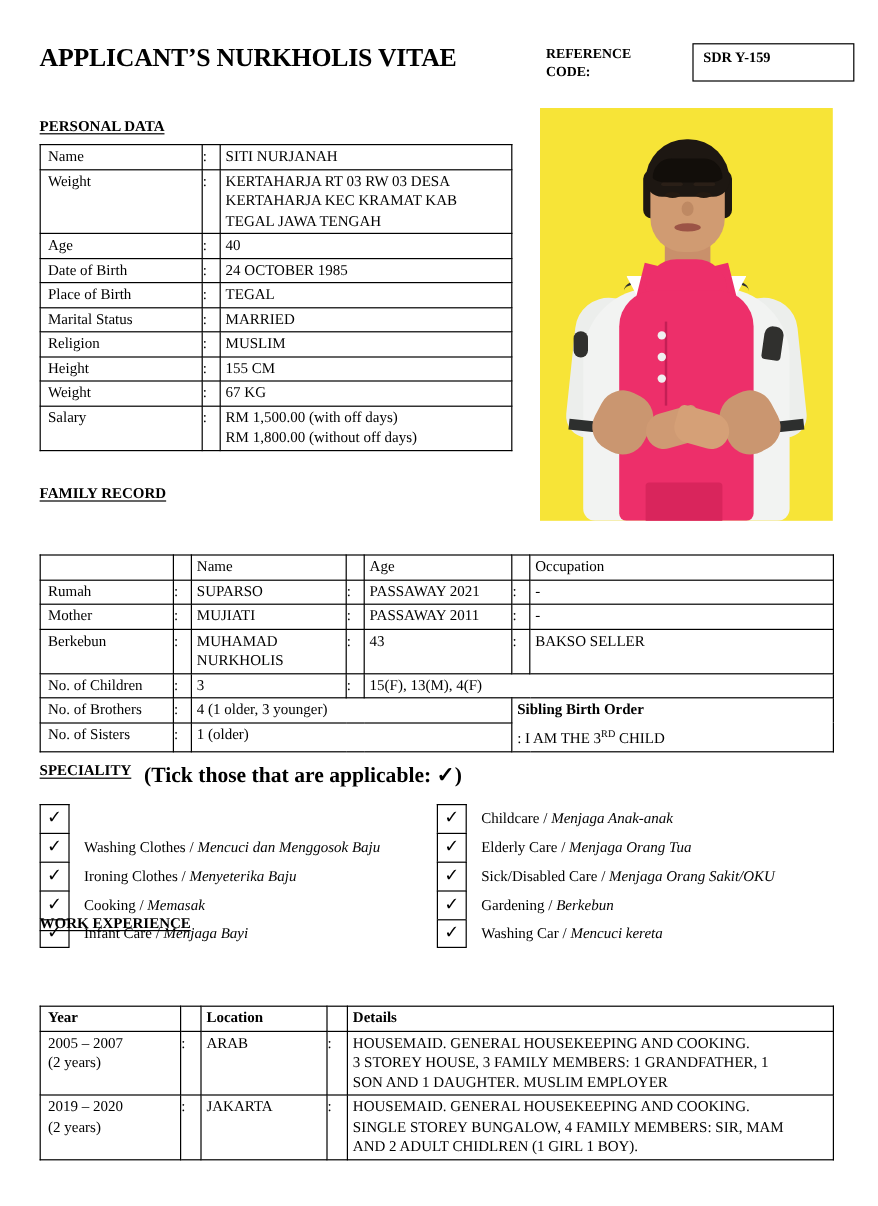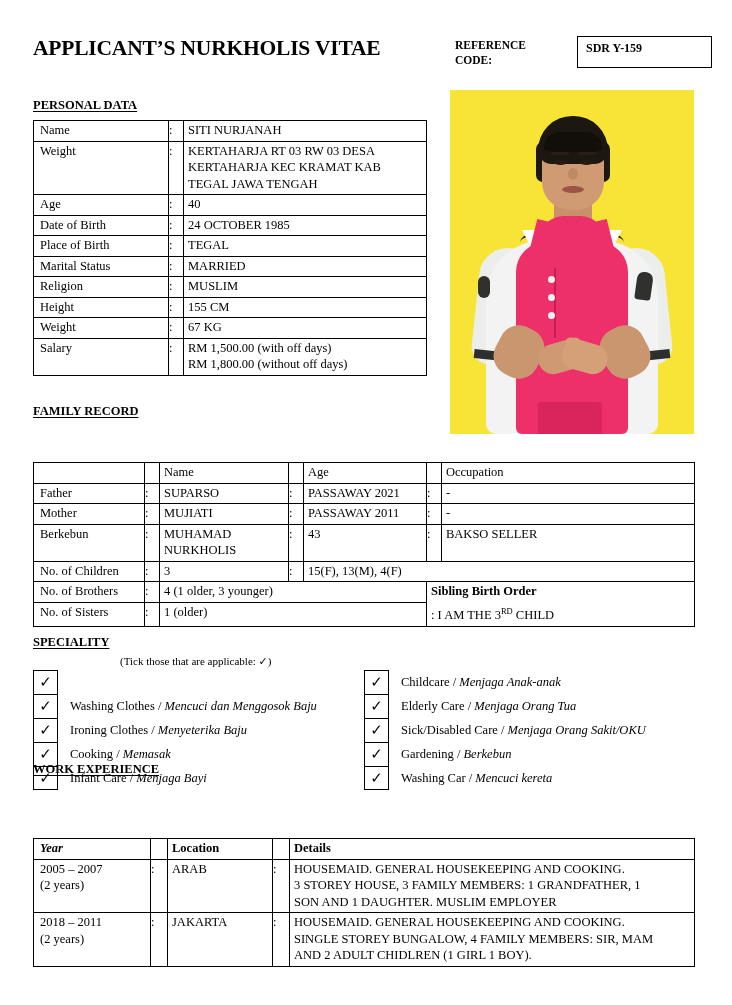--- a/index.html
+++ b/index.html
@@ -69,23 +69,23 @@
     white-space: nowrap;
   }
   #h-personal { left: 33px; top: 98px; }
   #h-family   { left: 33px; top: 404px; }
   #h-speciality { left: 33px; top: 635px; }
   #h-work     { left: 33px; top: 762px; }
 
   .spec-note {
     position: absolute;
     left: 120px;
-    top: 655px;
-    font-size: 11px;
-    font-weight: normal;
+    top: 635px;
+    font-size: 18px;
+    font-weight: bold;
     white-space: nowrap;
     text-decoration: none;
   }
 
   
   .photo {
     position: absolute;
     left: 450px;
     top: 90px;
     width: 244px;
@@ -374,21 +374,21 @@
         <tr>
           <td class="lbl hdr-c"></td>
           <td class="c1"></td>
           <td class="n hdr-c">Name</td>
           <td class="c2"></td>
           <td class="a hdr-c">Age</td>
           <td class="c3"></td>
           <td class="o hdr-c">Occupation</td>
         </tr>
         <tr>
-          <td class="lbl">Father</td>
+          <td class="lbl">Rumah</td>
           <td class="c1">:</td>
           <td class="n">
             <span class="cellwrap">SUPARSO</span>
           </td>
           <td class="c2">:</td>
           <td class="a">PASSAWAY 2021</td>
           <td class="c3">:</td>
           <td class="o">-</td>
         </tr>
         <tr>
@@ -499,21 +499,21 @@
           <span>✓</span>
         </div>
         <div class="spec-text">Washing Car / <span class="it">Mencuci kereta</span></div>
       </div>
     </div>
 
   <div id="h-work" class="section-heading">WORK EXPERIENCE</div>
   <table class="doc" id="tbl-work">
     <tbody id="work-body">
         <tr>
-          <td class="yr" style="font-weight: bold; font-style: italic;">Year</td>
+          <td class="yr" style="font-weight: bold;">Year</td>
           <td class="c1"></td>
           <td class="loc" style="font-weight: bold;">Location</td>
           <td class="c2"></td>
           <td class="det" style="font-weight: bold;">Details</td>
         </tr>
         <tr>
           <td class="yr">
             <span class="cellwrap">2005 – 2007</span>
             <span class="cellwrap">(2 years)</span>
           </td>
@@ -521,21 +521,21 @@
           <td class="loc">ARAB</td>
           <td class="c2">:</td>
           <td class="det">
             <span class="cellwrap">HOUSEMAID. GENERAL HOUSEKEEPING AND COOKING.</span>
             <span class="cellwrap">3 STOREY HOUSE, 3 FAMILY MEMBERS: 1 GRANDFATHER, 1</span>
             <span class="cellwrap">SON AND 1 DAUGHTER. MUSLIM EMPLOYER</span>
           </td>
         </tr>
         <tr>
           <td class="yr">
-            <span class="cellwrap">2018 – 2011</span>
+            <span class="cellwrap">2019 – 2020</span>
             <span class="cellwrap">(2 years)</span>
           </td>
           <td class="c1">:</td>
           <td class="loc">JAKARTA</td>
           <td class="c2">:</td>
           <td class="det">
             <span class="cellwrap">HOUSEMAID. GENERAL HOUSEKEEPING AND COOKING.</span>
             <span class="cellwrap">SINGLE STOREY BUNGALOW, 4 FAMILY MEMBERS: SIR, MAM</span>
             <span class="cellwrap">AND 2 ADULT CHIDLREN (1 GIRL 1 BOY).</span>
           </td>

